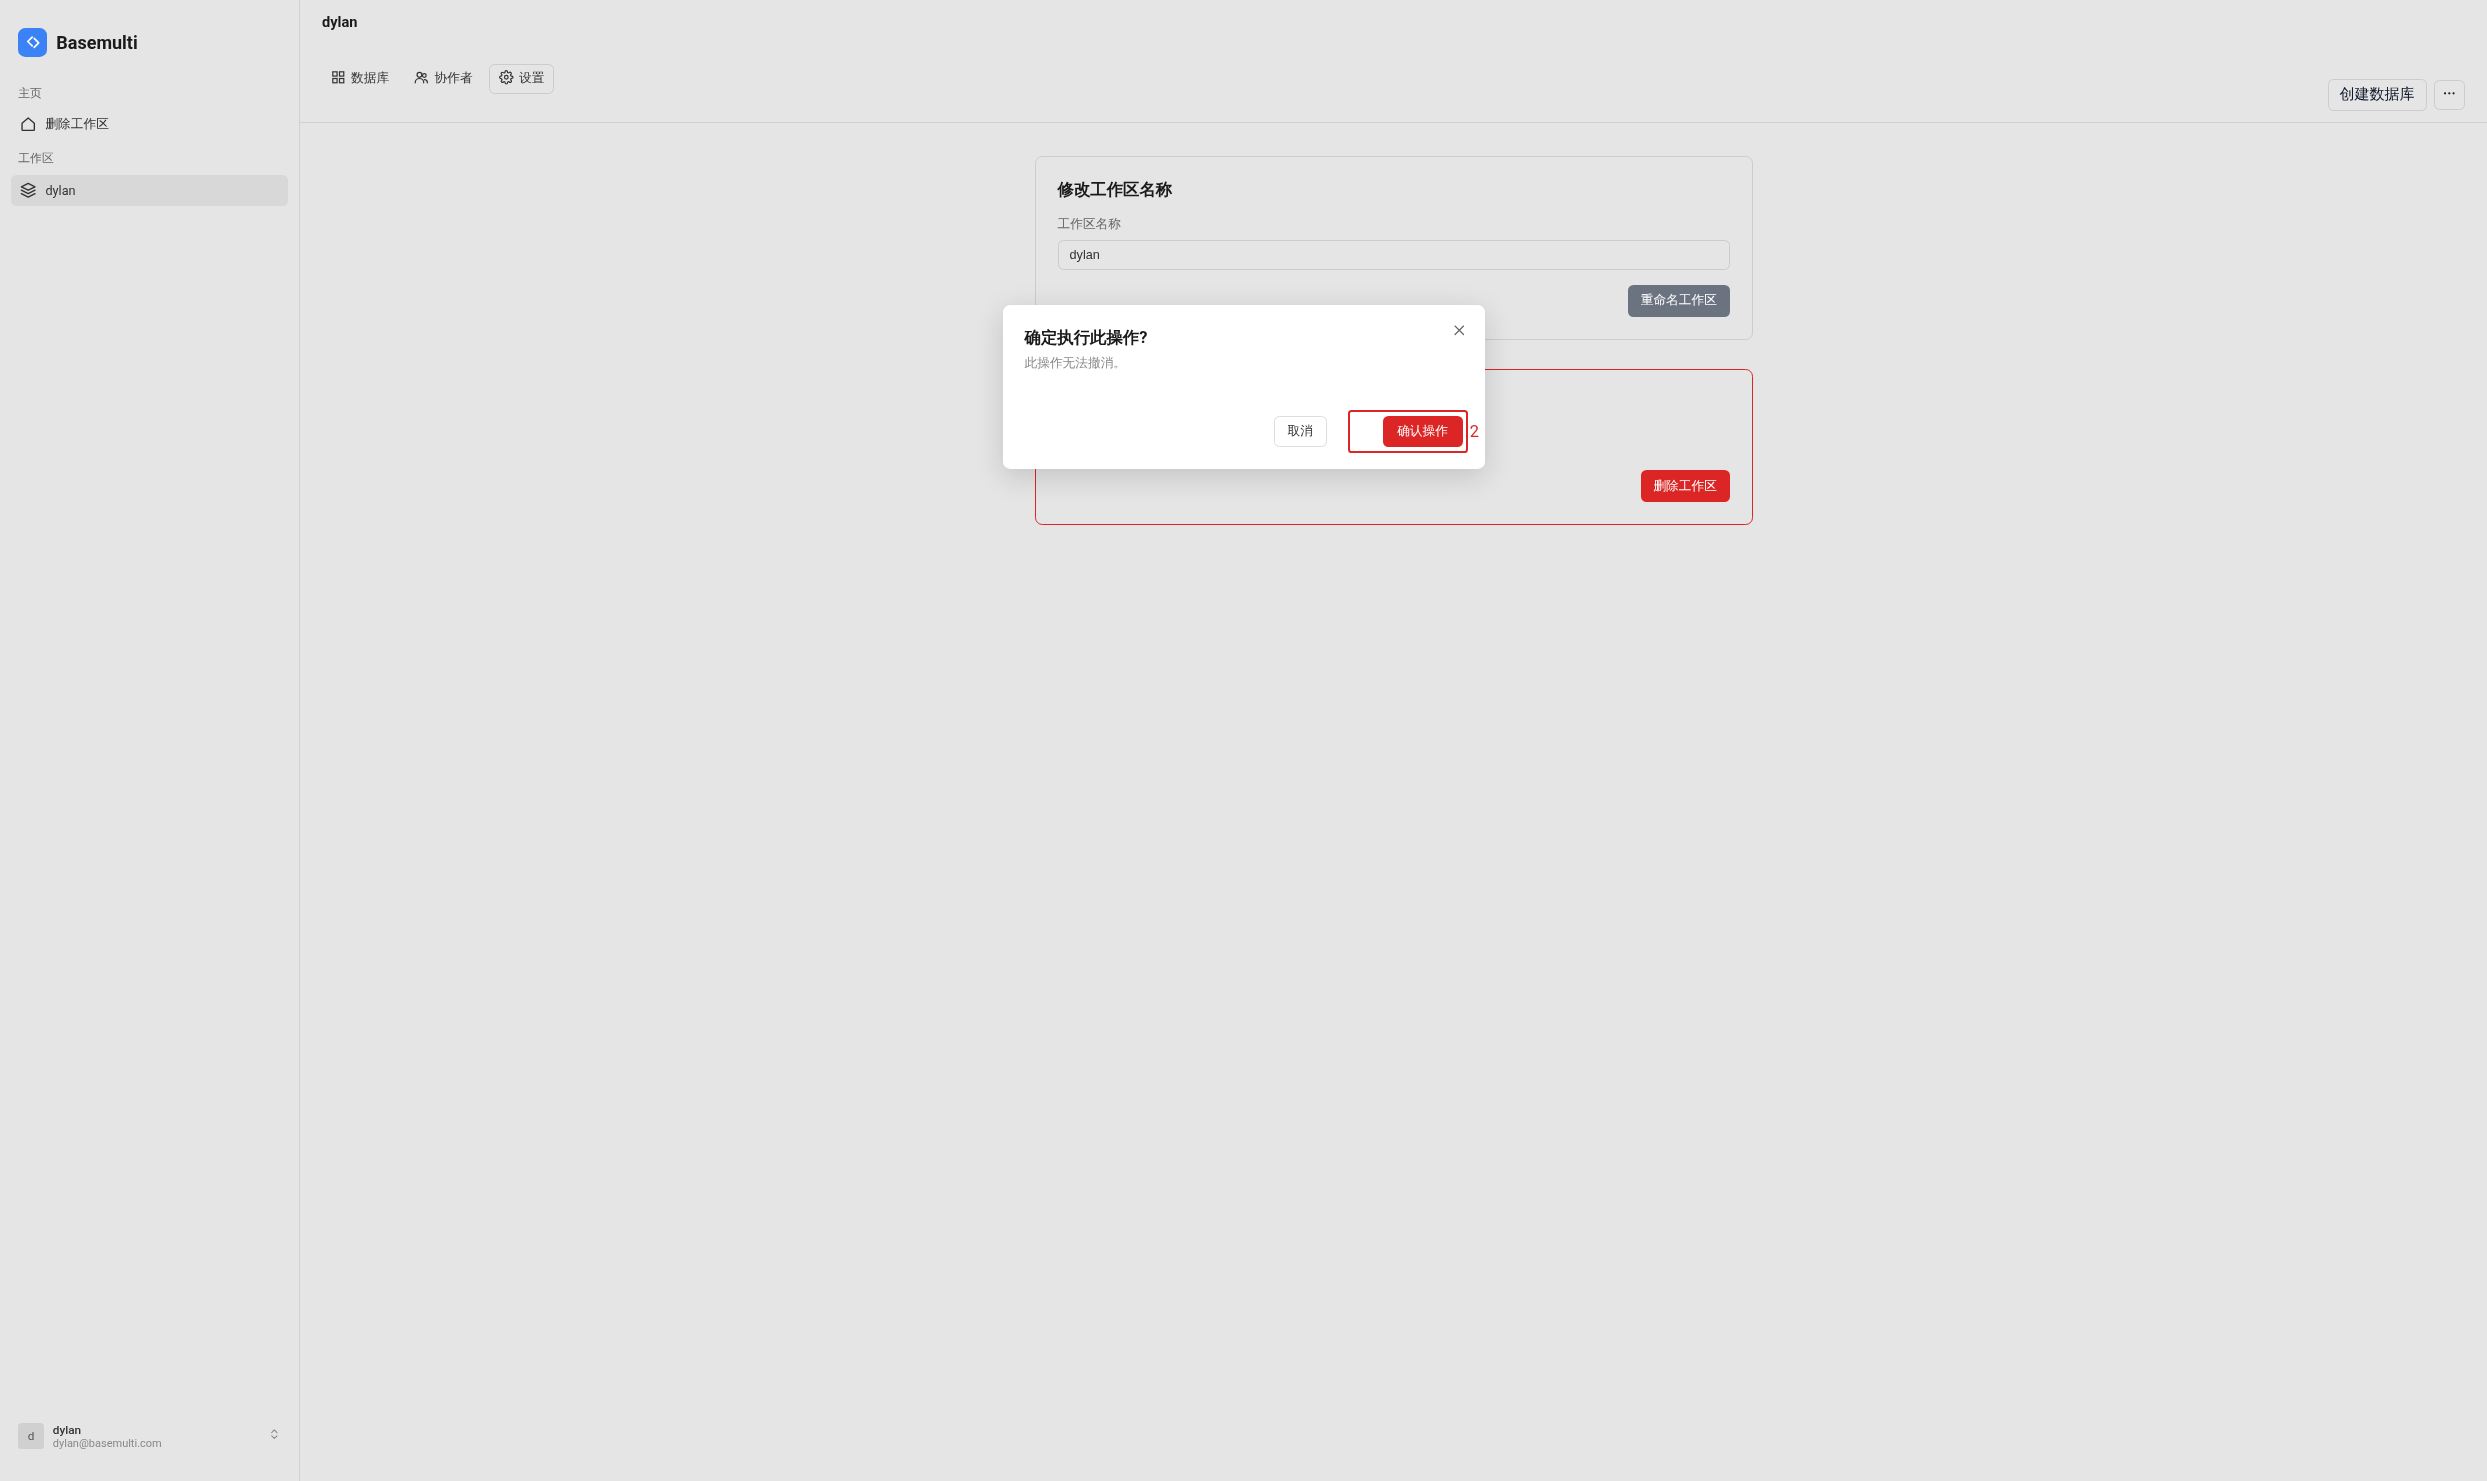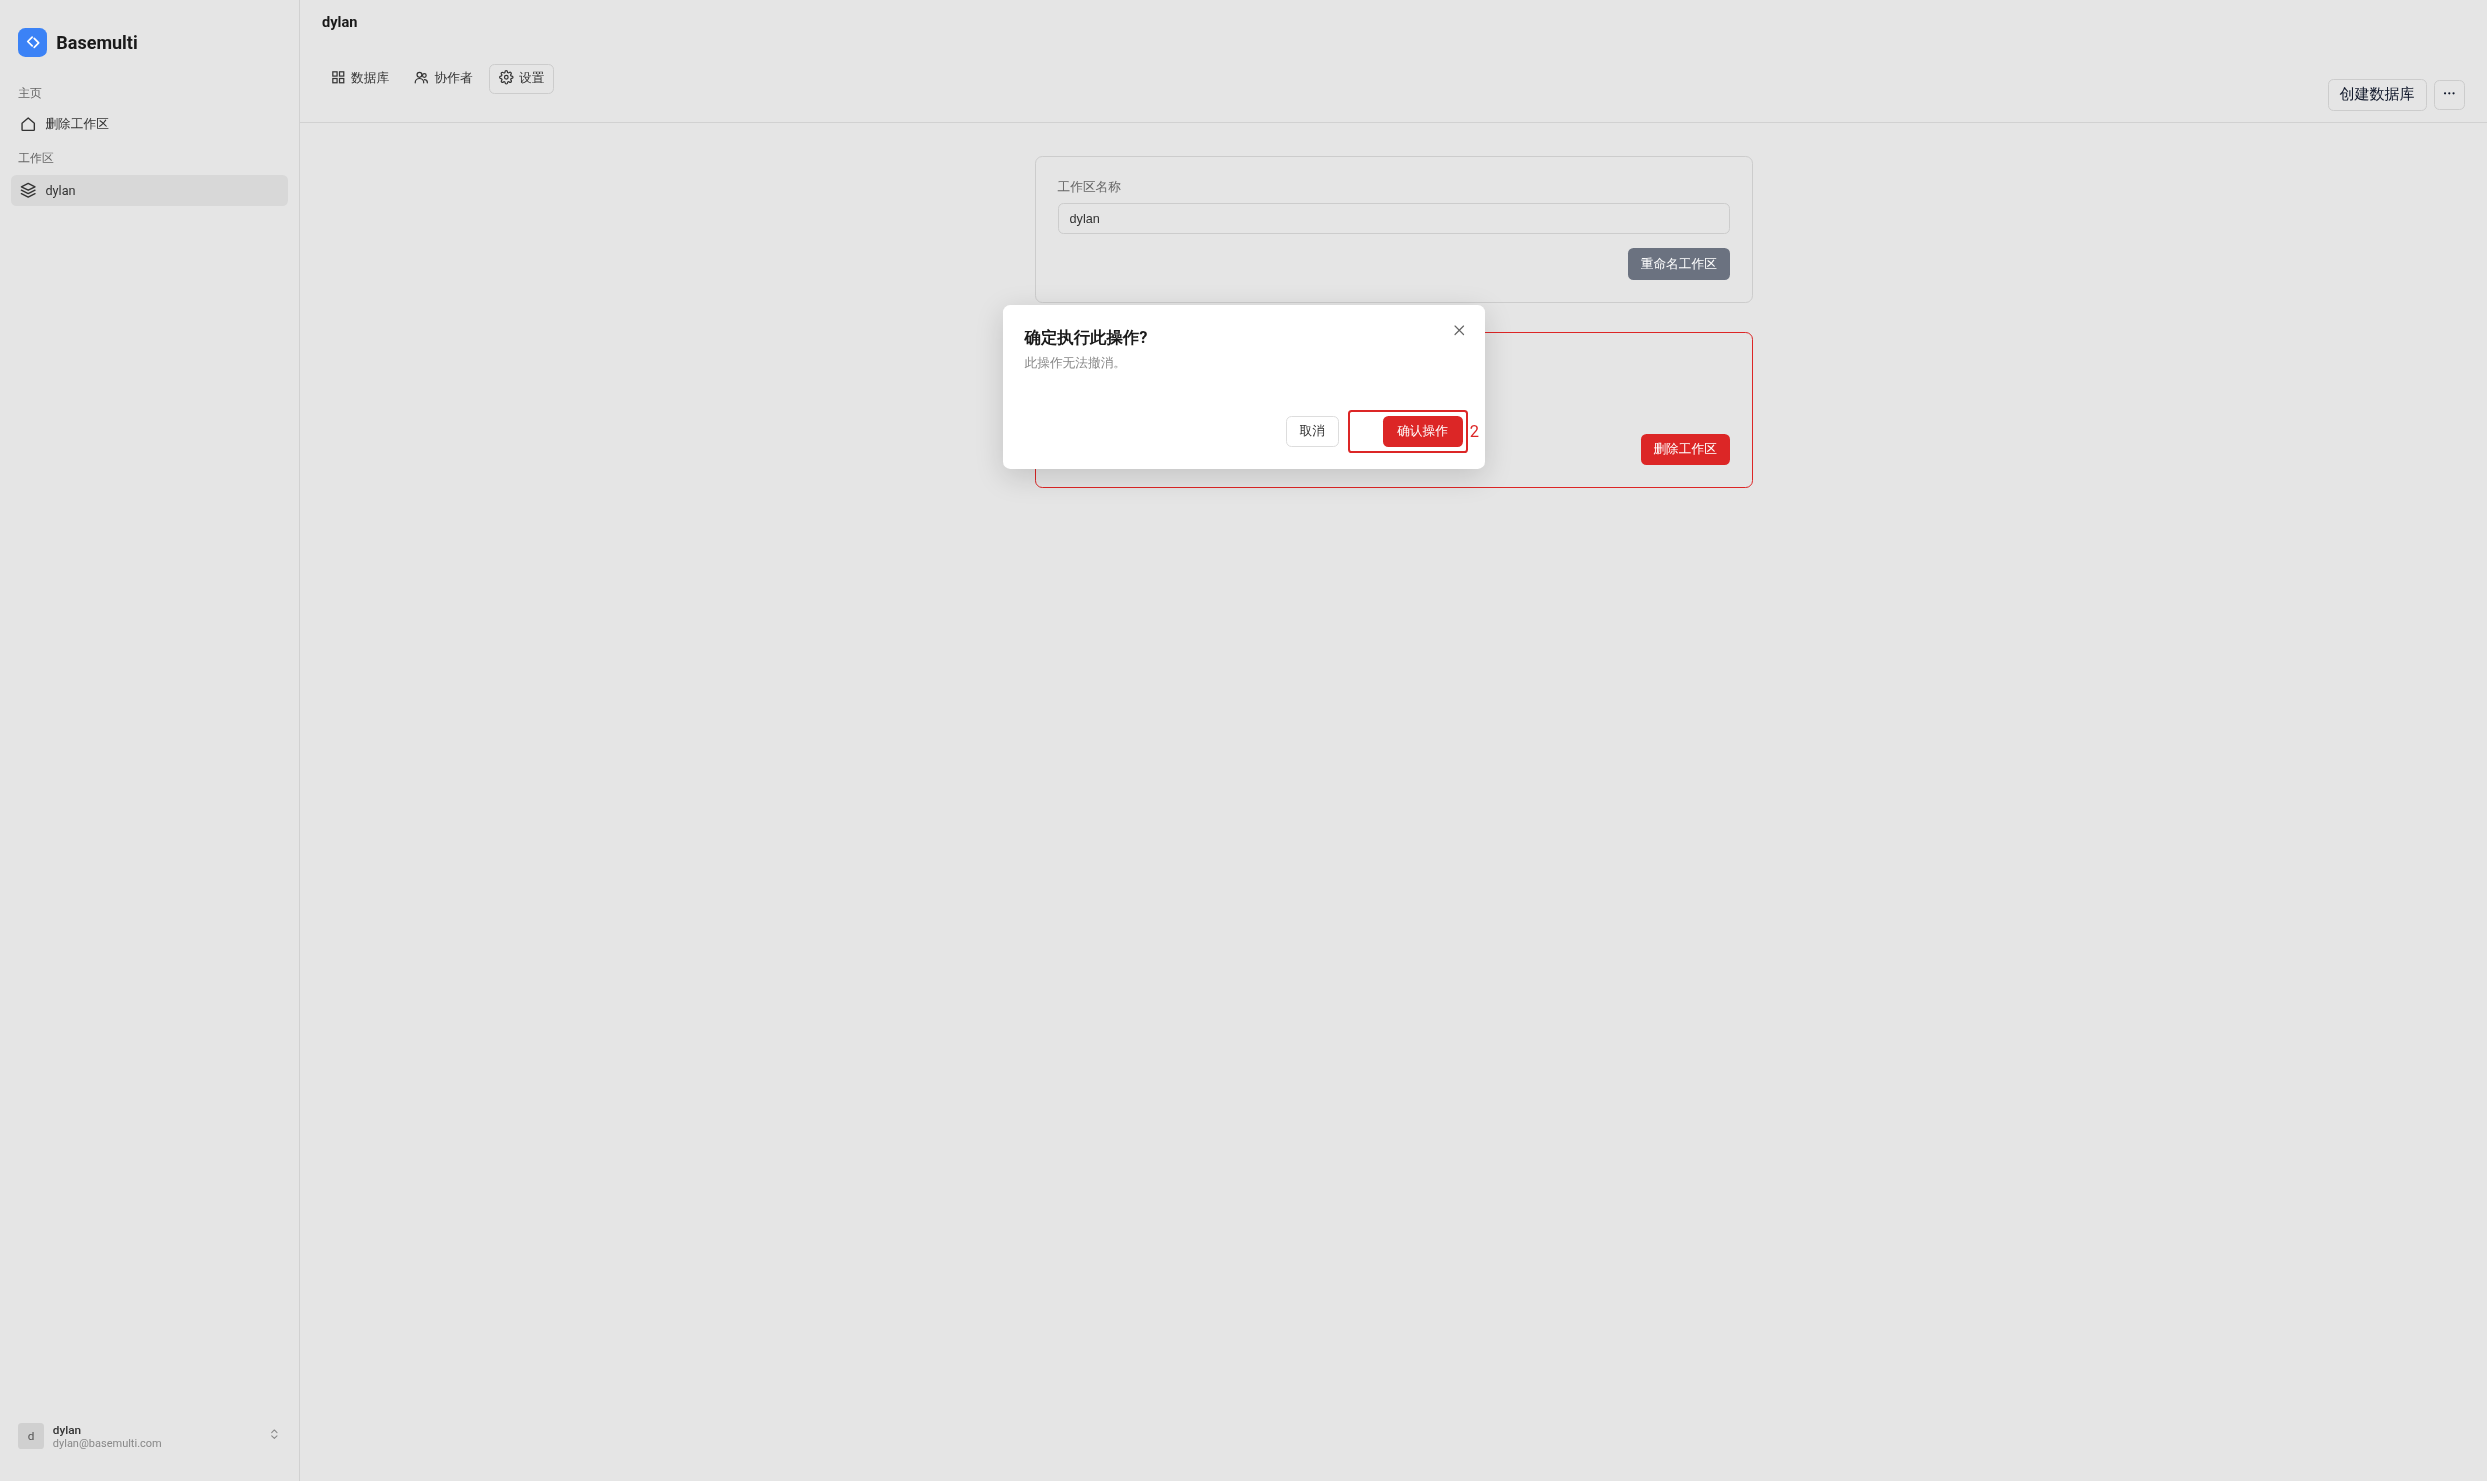--- a/index.html
+++ b/index.html
@@ -261,21 +261,21 @@
       margin-bottom: 5.5px;
     }
     .modal-desc {
       font-size: 12.7px;
       color: #888;
       margin-bottom: 44px;
     }
     .modal-actions {
       display: flex;
       justify-content: flex-end;
-      gap: 15px;
+      gap: 27px;
       align-items: flex-start;
     }
     .btn-outline {
       padding: 6.4px 12.7px;
       border: 0.9px solid #ddd;
       background: white;
       border-radius: 5.5px;
       font-size: 12.7px;
       cursor: pointer;
       color: #333;
@@ -398,20 +398,21 @@
         <svg width="14.6" height="14.6" viewBox="0 0 24 24" fill="currentColor">
           <circle cx="5" cy="12" r="1.8"></circle>
           <circle cx="12" cy="12" r="1.8"></circle>
           <circle cx="19" cy="12" r="1.8"></circle>
         </svg>
       </button>
     </div>
 
     <div class="content">
       <div class="card">
+        <div class="card-title">修改工作区名称</div>
         <div class="field-label">工作区名称</div>
         <input class="text-input" type="text" value="dylan" style="">
         <div class="card-actions">
           <button class="btn-gray">重命名工作区</button>
         </div>
       </div>
 
       <div class="card card-danger">
         <div style="height:64px"></div>
         <div class="card-actions">

